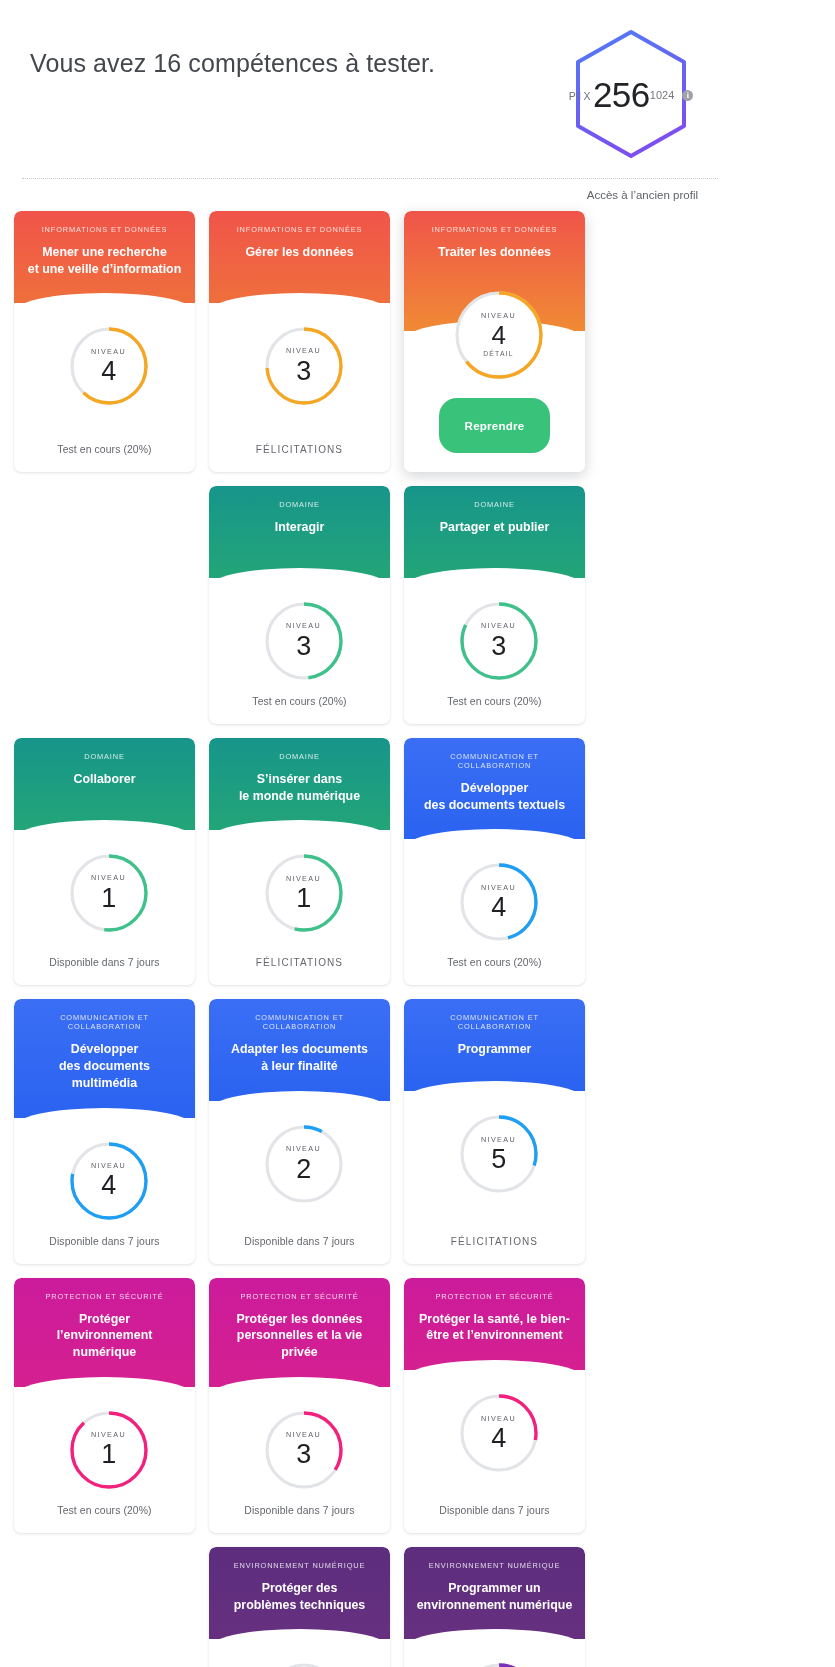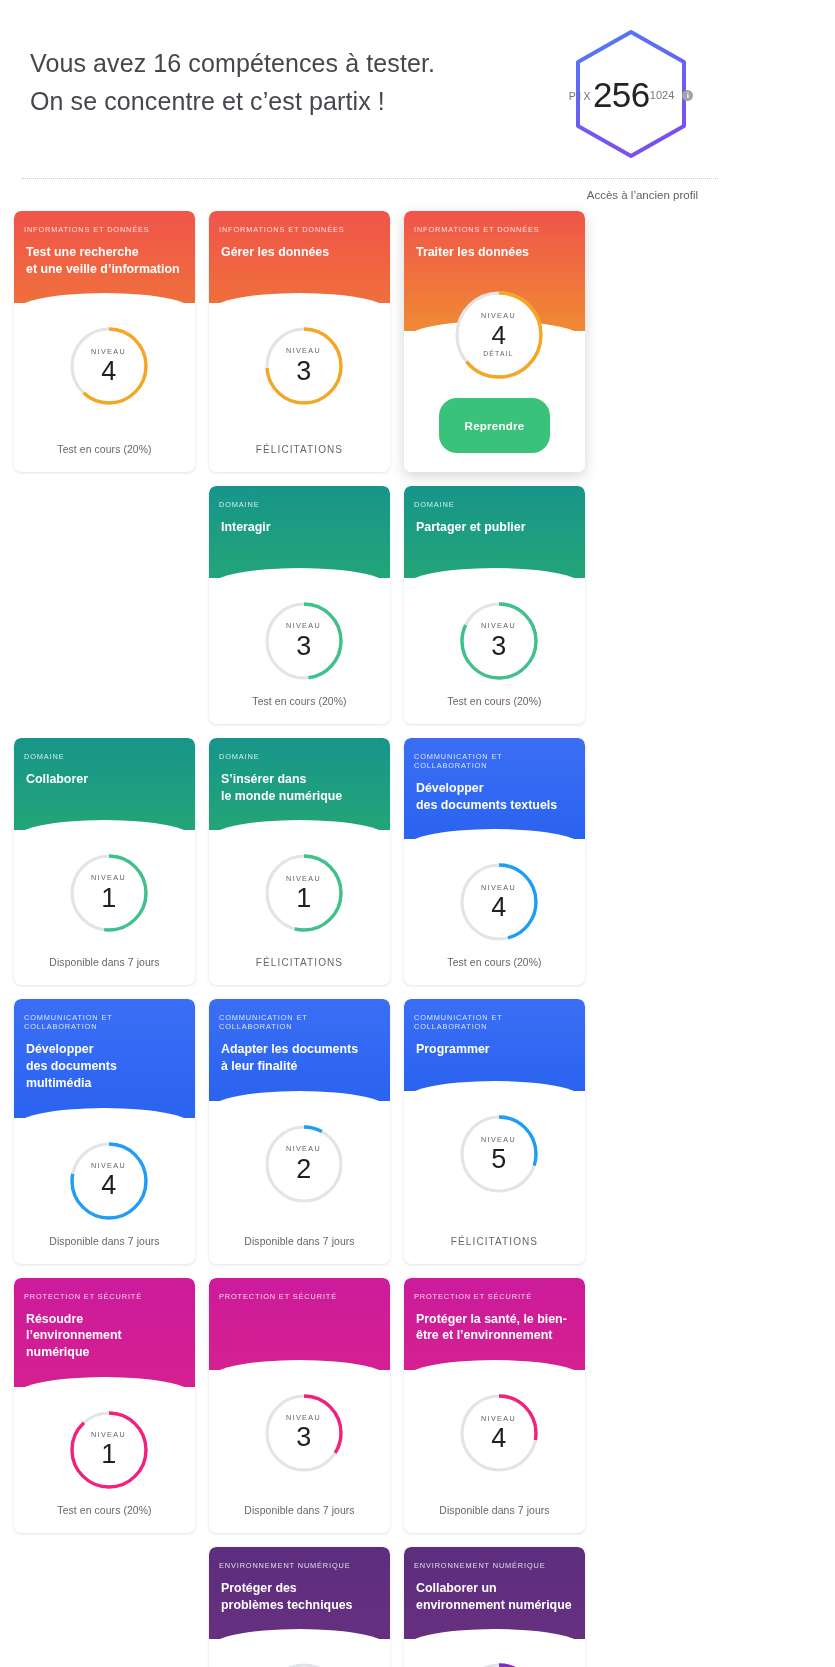--- a/index.html
+++ b/index.html
@@ -128,21 +128,21 @@
     position: relative;
     cursor: pointer;
   }
   .card.featured {
     box-shadow: 0 4px 14px rgba(40,45,60,0.20);
     z-index: 3;
   }
 
   .card-banner {
     padding: 14px 10px 26px 10px;
-    text-align: left;
+    text-align: center;
     position: relative;
     border-radius: 7px 7px 0 0;
     min-height: 92px;
     display: flex;
     flex-direction: column;
     justify-content: flex-start;
   }
   .card.featured .card-banner { min-height: 120px; padding-bottom: 42px; }
 
   .banner-curve {
@@ -248,21 +248,20 @@
   .spacer-cell { width: 181px; }
 </style>
 </head>
 <body>
 
 <div class="page">
 
   <div class="header">
     <div class="headline">
       <span class="headline-line">Vous avez 16 compétences à tester.</span>
-      <span class="headline-line">On se concentre et c’est partix !</span>
     </div>
 
     <div class="score-badge">
       <svg class="hex-svg" viewBox="0 0 118 132">
         <defs>
           <linearGradient id="hexgrad" x1="0" y1="0" x2="0.35" y2="1">
             <stop offset="0%" stop-color="#4f7cf5"></stop>
             <stop offset="100%" stop-color="#7b4ff0"></stop>
           </linearGradient>
         </defs>
@@ -284,21 +283,21 @@
 
   <div class="oldprofile-row">
     <a class="oldprofile-link" href="#">Accès à l’ancien profil</a>
   </div>
 
   <div class="grid" id="card-grid">
       <div class="card">
         <div class="card-banner" style="background: linear-gradient(rgb(240, 84, 74), rgb(239, 111, 60));">
           <div class="card-area">INFORMATIONS ET DONNÉES</div>
           <div class="card-title">
-            <div>Test une recherche</div>
+            <div>Mener une recherche</div>
             <div>et une veille d’information</div>
           </div>
           <div class="banner-curve"></div>
         </div>
         <div class="card-body">
           <div class="gauge">
             <svg viewBox="0 0 82 82">
               <circle cx="41" cy="41" r="37" fill="#fff" stroke="#e2e4e7" stroke-width="3.2"></circle>
               <circle cx="41" cy="41" r="37" fill="none" stroke="#f5a623" stroke-width="3.4" stroke-linecap="butt" stroke-dasharray="144.14 88.34"></circle>
             </svg>
@@ -533,21 +532,21 @@
               <div class="gauge-value">5</div>
             </div>
           </div>
         </div>
         <div class="card-status congrats">FÉLICITATIONS</div>
       </div>
       <div class="card">
         <div class="card-banner" style="background: linear-gradient(rgb(204, 27, 156), rgb(212, 32, 144));">
           <div class="card-area">PROTECTION ET SÉCURITÉ</div>
           <div class="card-title">
-            <div>Résoudre</div>
+            <div>Protéger</div>
             <div>l’environnement numérique</div>
           </div>
           <div class="banner-curve"></div>
         </div>
         <div class="card-body">
           <div class="gauge">
             <svg viewBox="0 0 82 82">
               <circle cx="41" cy="41" r="37" fill="#fff" stroke="#e2e4e7" stroke-width="3.2"></circle>
               <circle cx="41" cy="41" r="37" fill="none" stroke="#f4207e" stroke-width="3.4" stroke-linecap="butt" stroke-dasharray="204.58 27.90"></circle>
             </svg>
@@ -555,20 +554,24 @@
               <div class="gauge-label">NIVEAU</div>
               <div class="gauge-value">1</div>
             </div>
           </div>
         </div>
         <div class="card-status">Test en cours (20%)</div>
       </div>
       <div class="card">
         <div class="card-banner" style="background: linear-gradient(rgb(204, 27, 156), rgb(212, 32, 144));">
           <div class="card-area">PROTECTION ET SÉCURITÉ</div>
+          <div class="card-title">
+            <div>Protéger les données</div>
+            <div>personnelles et la vie privée</div>
+          </div>
           <div class="banner-curve"></div>
         </div>
         <div class="card-body">
           <div class="gauge">
             <svg viewBox="0 0 82 82">
               <circle cx="41" cy="41" r="37" fill="#fff" stroke="#e2e4e7" stroke-width="3.2"></circle>
               <circle cx="41" cy="41" r="37" fill="none" stroke="#f4207e" stroke-width="3.4" stroke-linecap="butt" stroke-dasharray="79.04 153.44"></circle>
             </svg>
             <div class="gauge-inner">
               <div class="gauge-label">NIVEAU</div>
@@ -621,21 +624,21 @@
               <div class="gauge-value">–</div>
             </div>
           </div>
         </div>
         <div class="card-status">Test en cours (20%)</div>
       </div>
       <div class="card">
         <div class="card-banner" style="background: linear-gradient(rgb(93, 45, 126), rgb(102, 48, 127));">
           <div class="card-area">ENVIRONNEMENT NUMÉRIQUE</div>
           <div class="card-title">
-            <div>Collaborer un</div>
+            <div>Programmer un</div>
             <div>environnement numérique</div>
           </div>
           <div class="banner-curve"></div>
         </div>
         <div class="card-body">
           <div class="gauge">
             <svg viewBox="0 0 82 82">
               <circle cx="41" cy="41" r="37" fill="#fff" stroke="#e2e4e7" stroke-width="3.2"></circle>
               <circle cx="41" cy="41" r="37" fill="none" stroke="#7a30ba" stroke-width="3.4" stroke-linecap="butt" stroke-dasharray="92.99 139.49"></circle>
             </svg>

